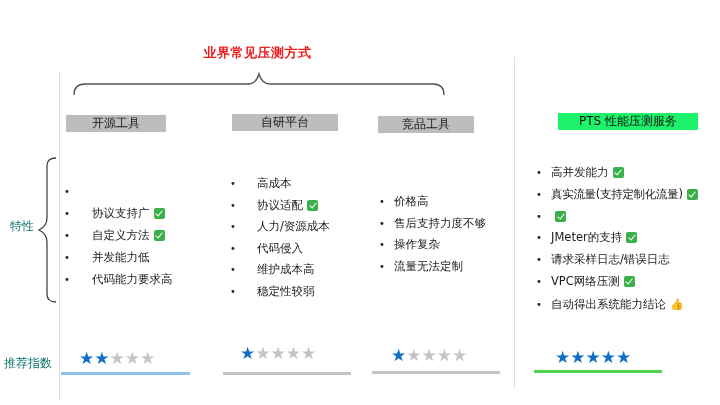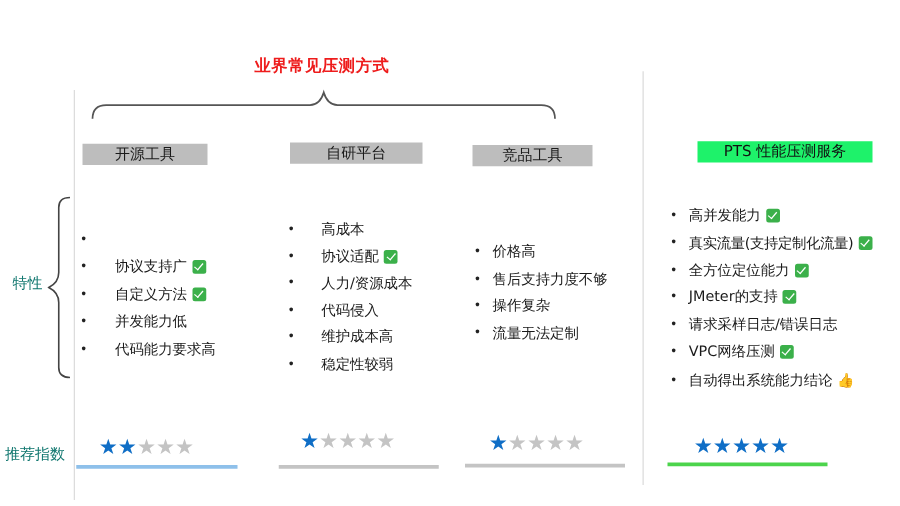--- a/index.html
+++ b/index.html
@@ -231,21 +231,20 @@
     <span>高并发能力</span>
     <span class="check-icon"></span>
   </li>
   <li style="height:21.7px; padding-left:15px;">
     <span class="bullet" style="left:0;">•</span>
     <span style="letter-spacing:-0.3px;">真实流量(支持定制化流量)</span>
     <span class="check-icon"></span>
   </li>
   <li style="height:21.7px; padding-left:15px;">
     <span class="bullet" style="left:0;">•</span>
-    <span>全方位定位能力</span>
     <span class="check-icon"></span>
   </li>
   <li style="height:21.7px; padding-left:15px;">
     <span class="bullet" style="left:0;">•</span>
     <span>JMeter的支持</span>
     <span class="check-icon"></span>
   </li>
   <li style="height:21.7px; padding-left:15px;">
     <span class="bullet" style="left:0;">•</span>
     <span>请求采样日志/错误日志</span>

